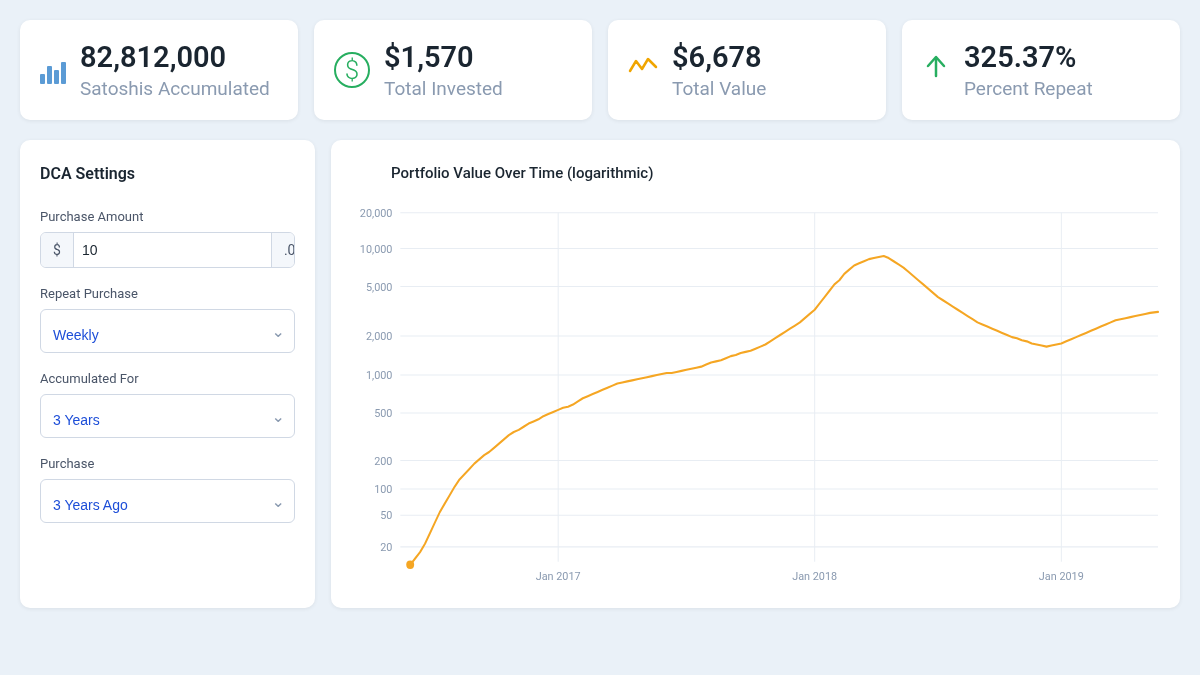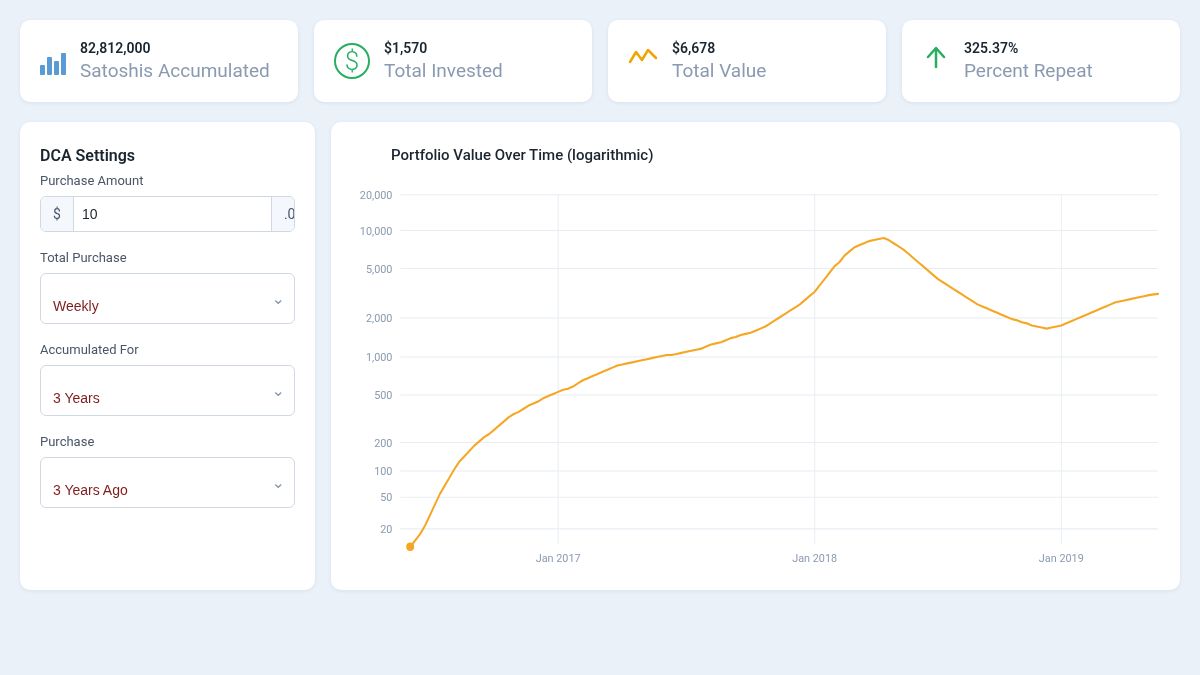--- a/index.html
+++ b/index.html
@@ -33,21 +33,21 @@
       flex-shrink: 0;
     }
 
     .stat-icon.blue { color: #5b9bd5; }
     .stat-icon.green { color: #27ae60; }
     .stat-icon.yellow { color: #f0a500; }
     .stat-icon.teal { color: #27ae60; }
 
     .stat-content {}
     .stat-value {
-      font-size: 14px;
+      font-size: 29px;
       font-weight: 600;
       color: #1a2530;
       line-height: 1.2;
     }
     .stat-label {
       font-size: 19px;
       color: #8a9ab0;
       margin-top: 2px;
     }
 
@@ -61,21 +61,21 @@
       background: #fff;
       border-radius: 10px;
       padding: 24px 20px;
       box-shadow: 0 1px 4px rgba(0,0,0,0.07);
     }
 
     .dca-title {
       font-size: 16px;
       font-weight: 600;
       color: #1a2530;
-      margin-bottom: 8px;
+      margin-bottom: 26px;
     }
 
     .form-group {
       margin-bottom: 18px;
     }
 
     .form-label {
       font-size: 13px;
       color: #4a5568;
       margin-bottom: 8px;
@@ -118,26 +118,26 @@
       flex: 1;
       color: #1a2530;
     }
 
     .select-wrapper {
       position: relative;
     }
 
     .select-wrapper select {
       width: 100%;
-      padding: 24px 36px 9px 12px;
+      padding: 17px 36px 9px 12px;
       border: 1px solid #d0d8e4;
       border-radius: 6px;
       background: #fff;
       font-size: 14px;
-      color: #7f1d1d;
+      color: #1d4ed8;
       appearance: none;
       cursor: pointer;
       outline: none;
     }
 
     .select-arrow {
       position: absolute;
       right: 10px;
       top: 50%;
       transform: translateY(-50%);
@@ -262,21 +262,21 @@
     <div class="form-group">
       <label class="form-label">Purchase Amount</label>
       <div class="input-with-prefix">
         <span class="input-prefix">$</span>
         <input class="amount-input" type="text" value="10" style="">
         <span class="input-suffix">.00</span>
       </div>
     </div>
 
     <div class="form-group">
-      <label class="form-label">Total Purchase</label>
+      <label class="form-label">Repeat Purchase</label>
       <div class="select-wrapper">
         <select>
           <option>Weekly</option>
           <option>Daily</option>
           <option>Monthly</option>
         </select>
         <span class="select-arrow">⌄</span>
       </div>
     </div>
 

